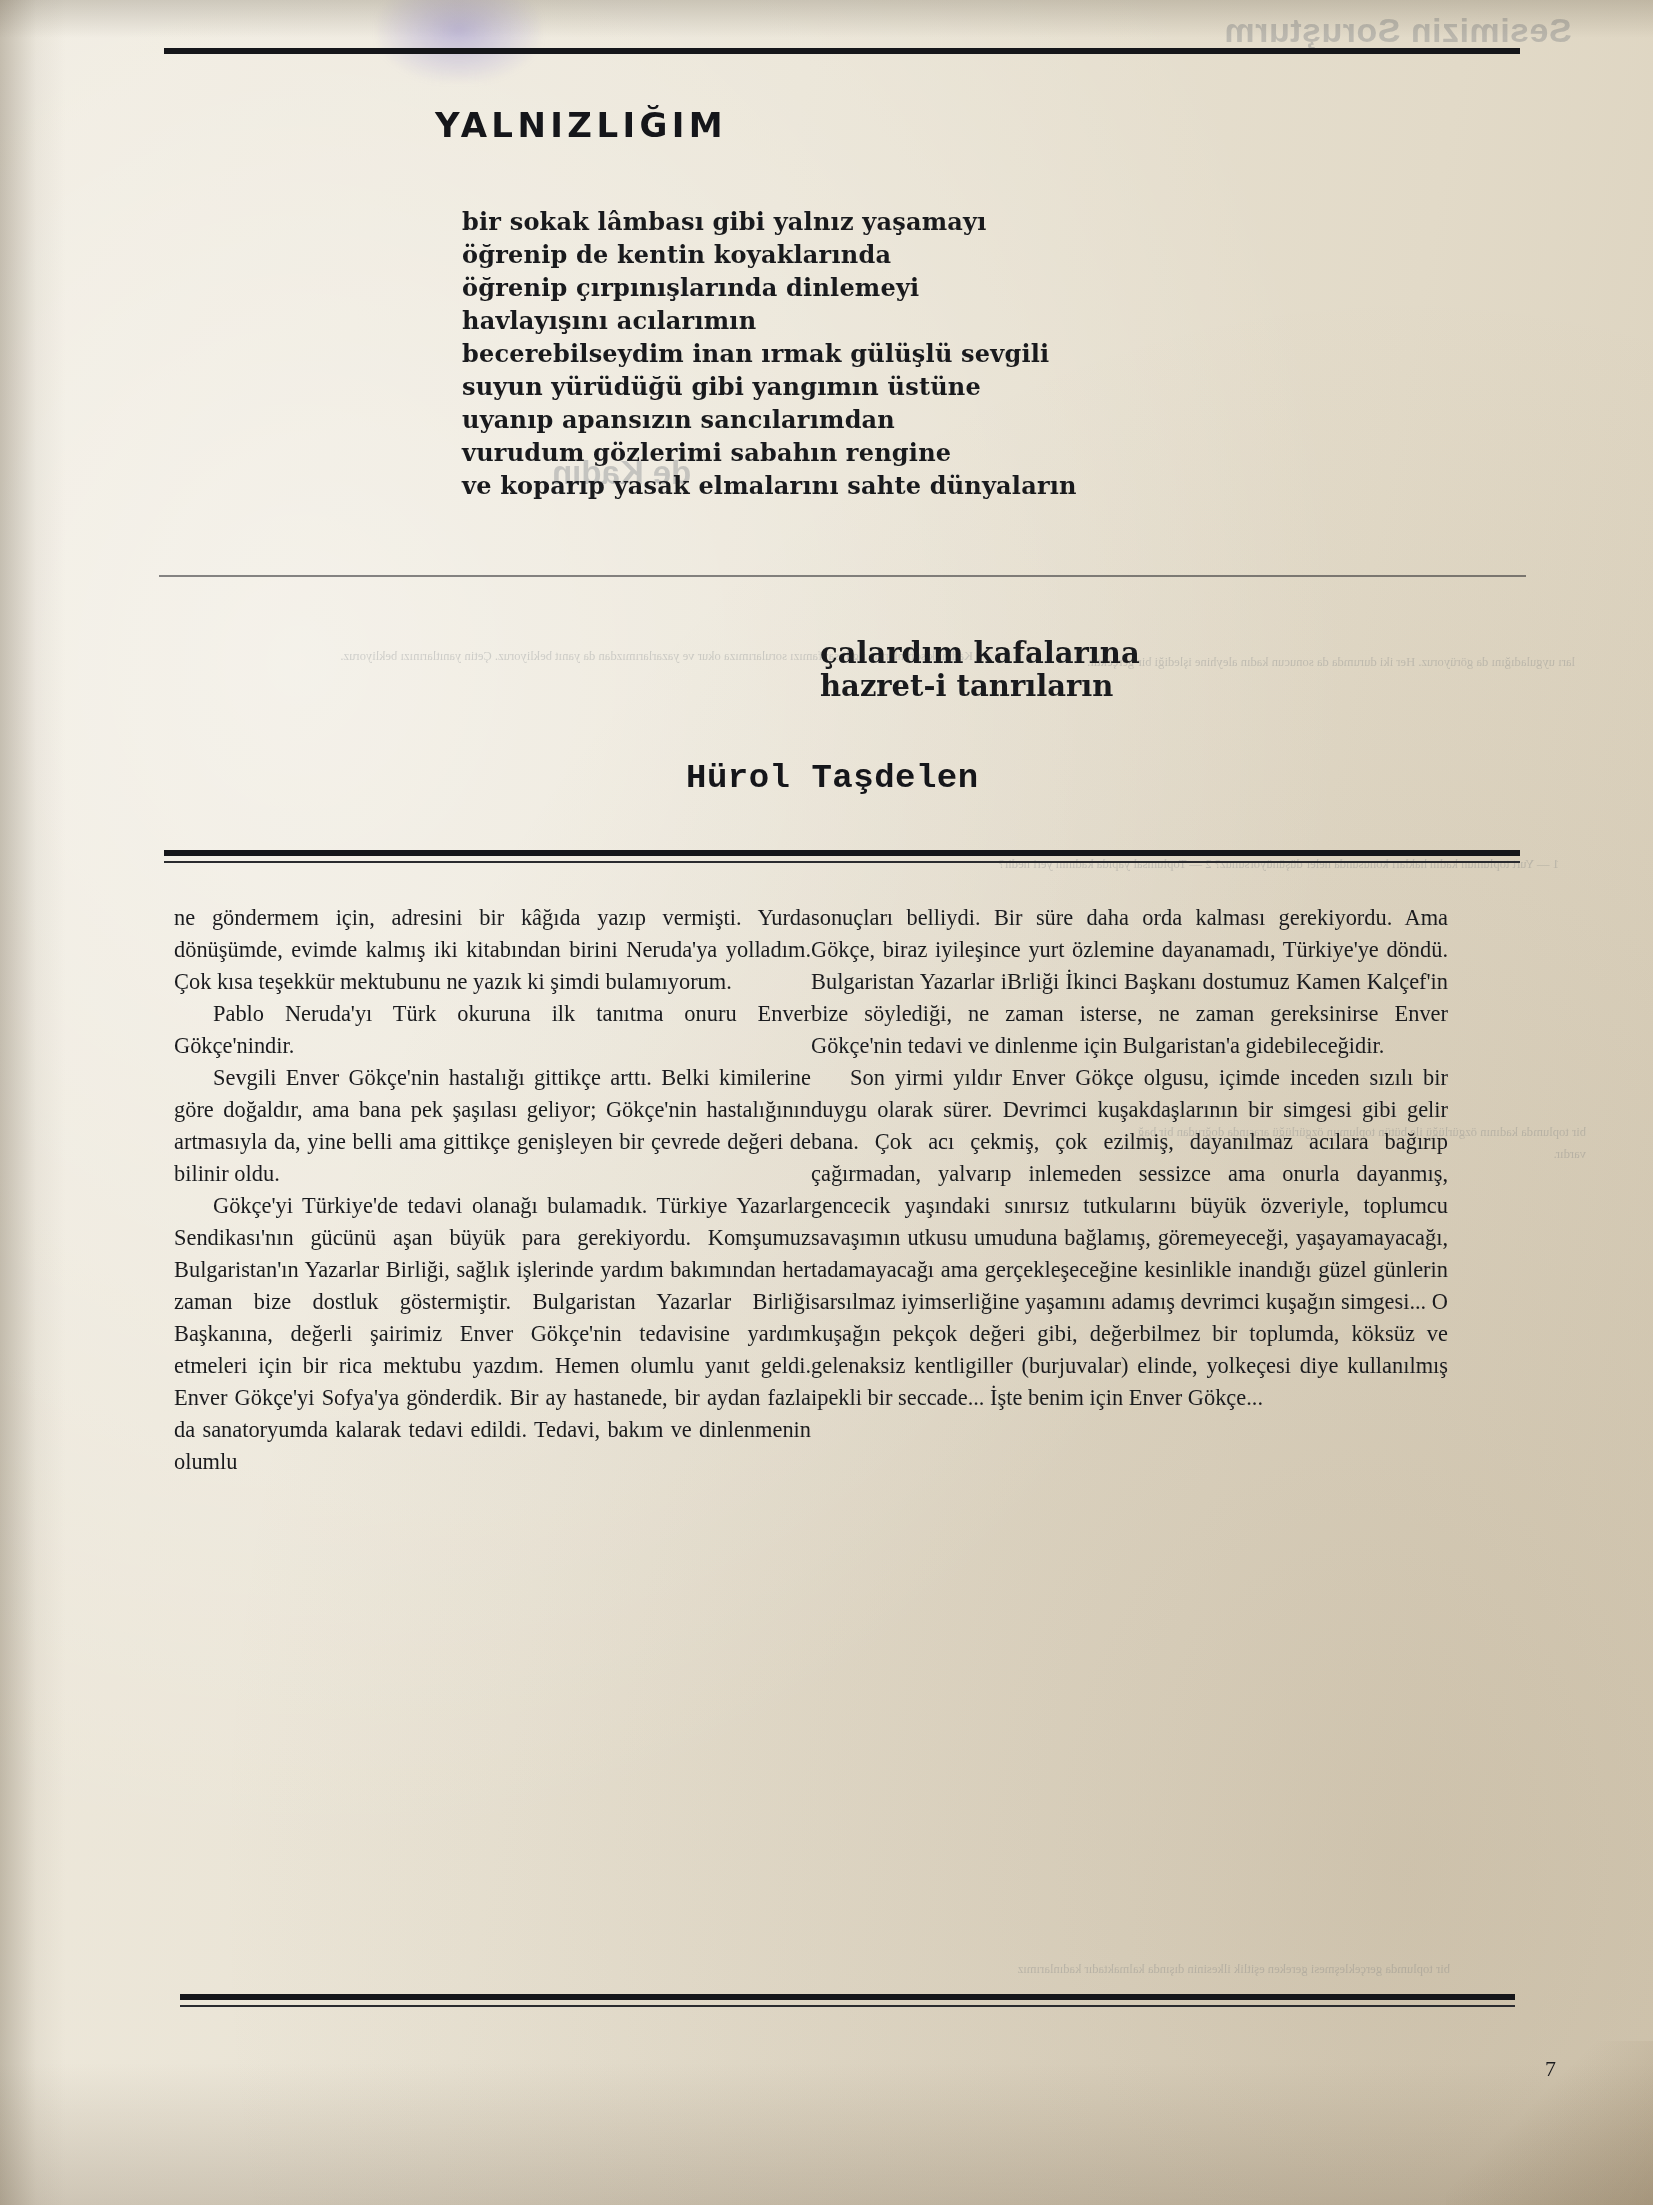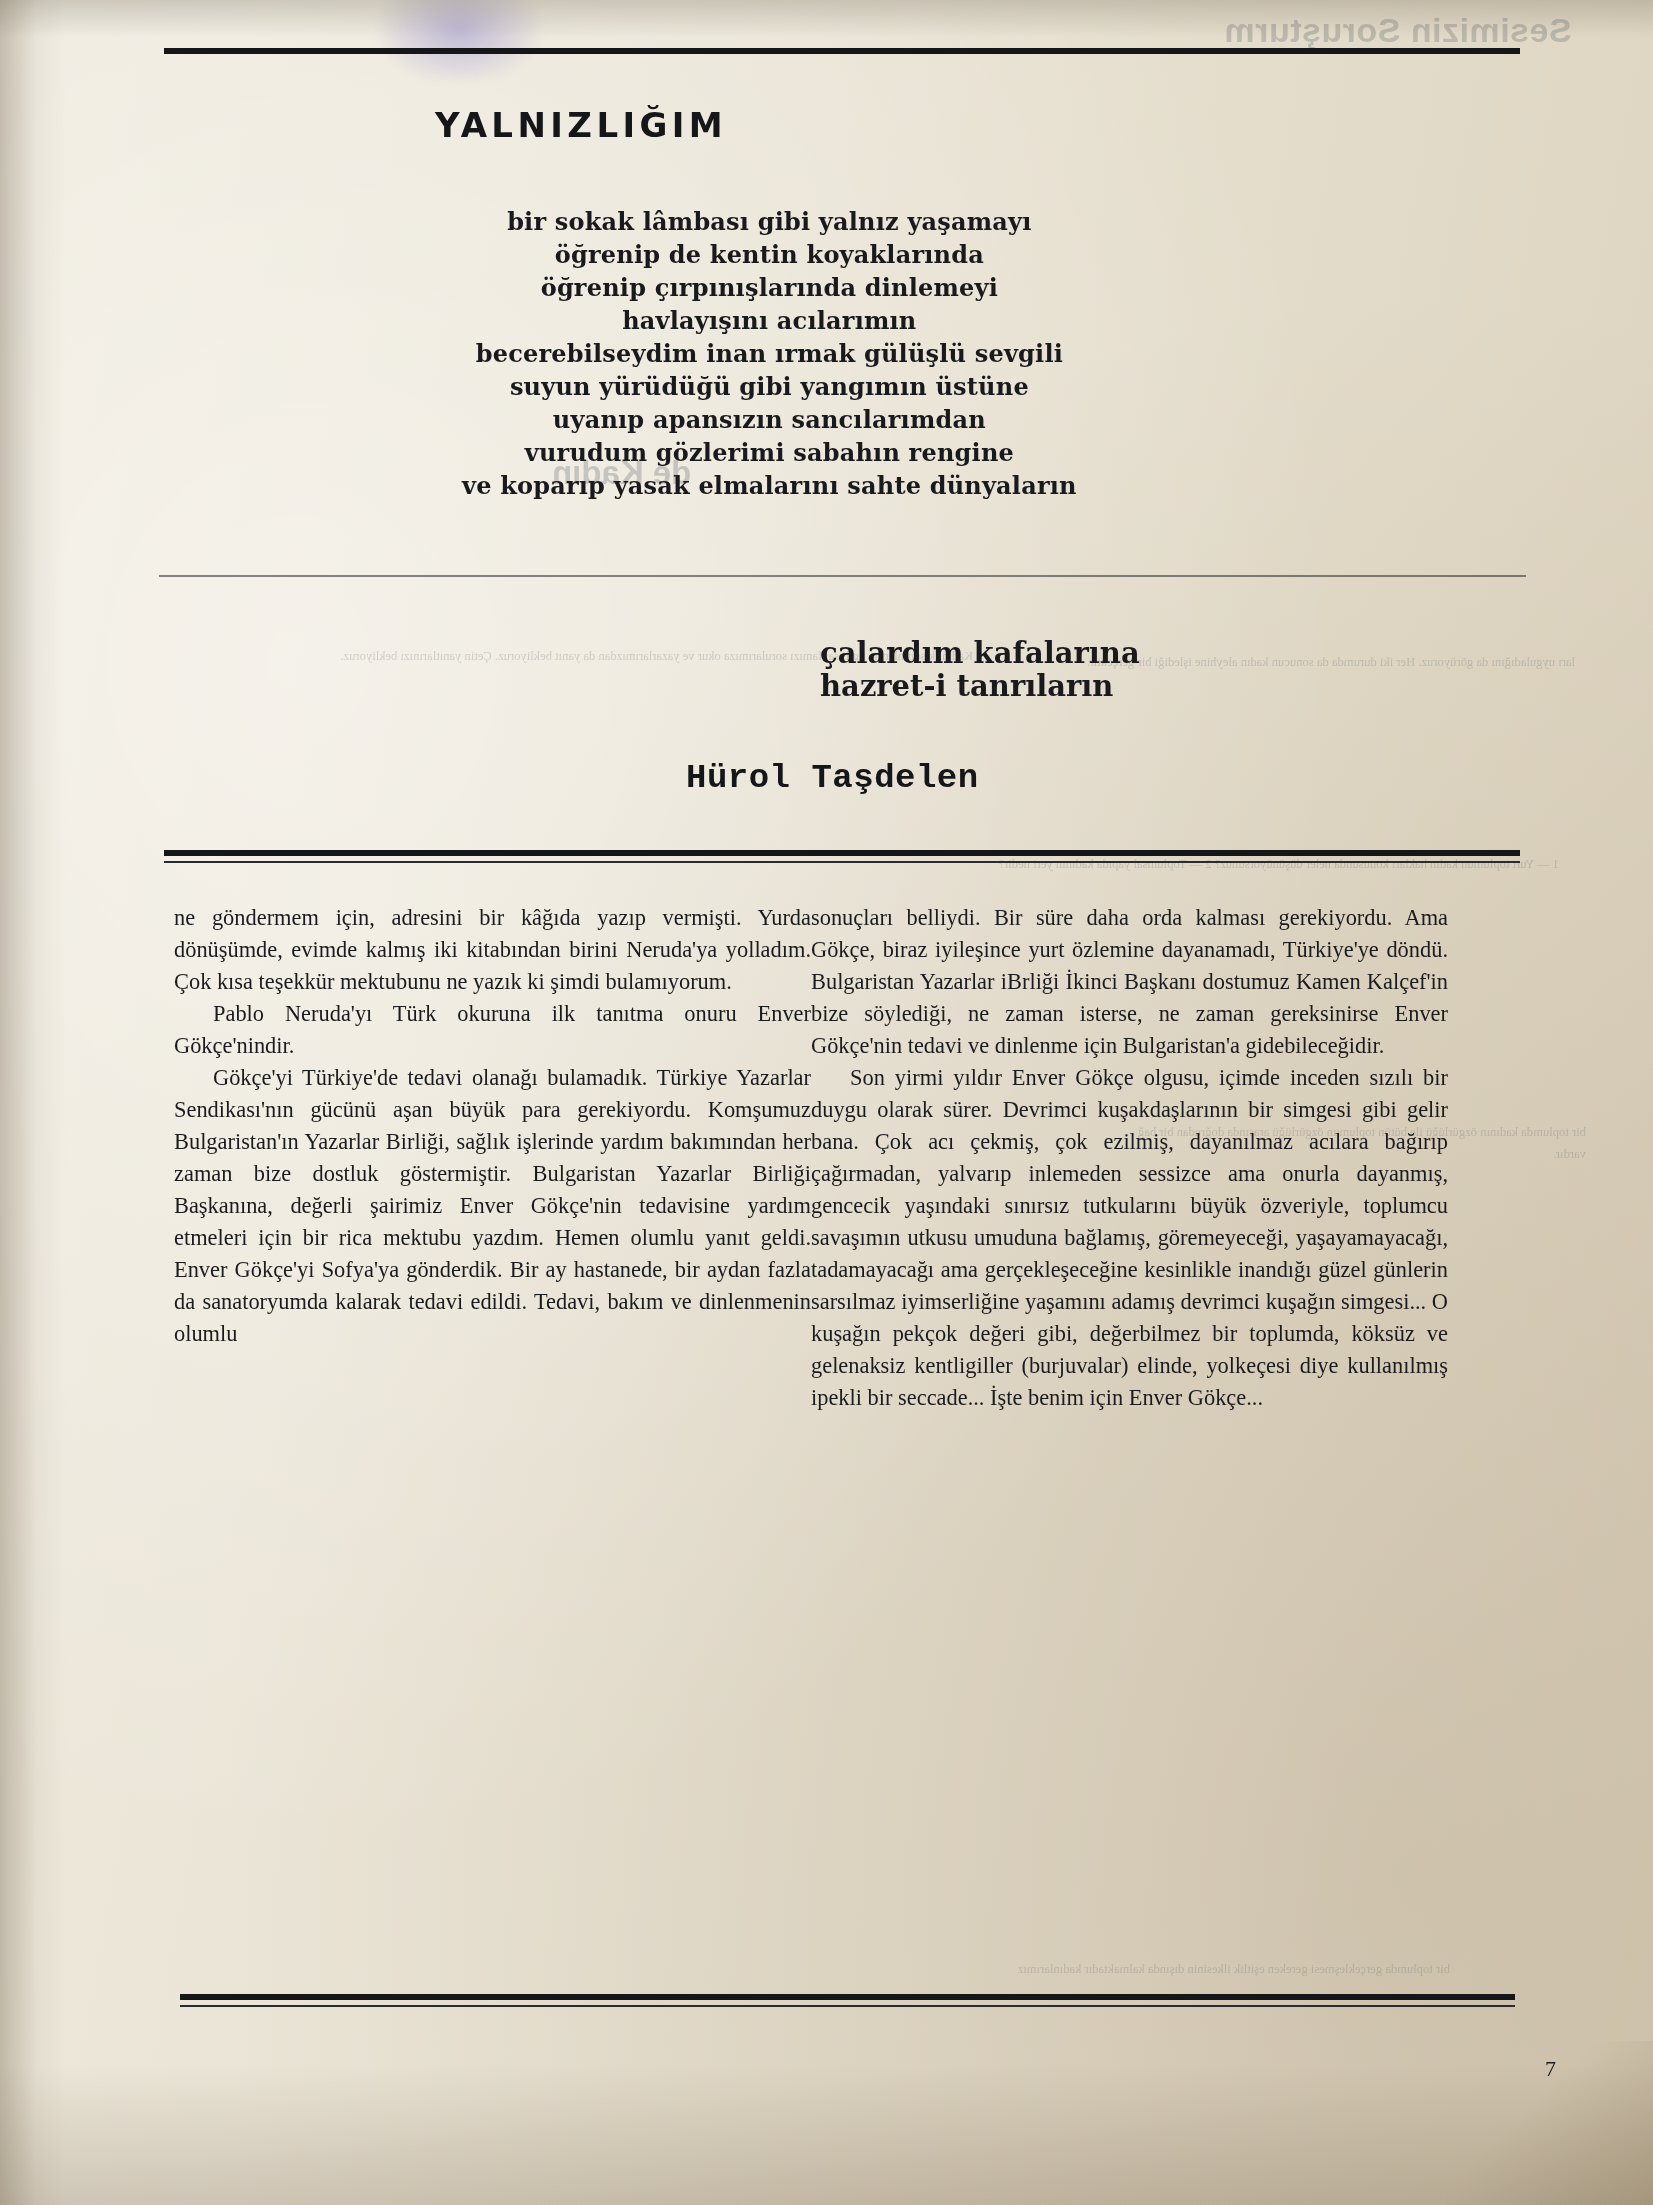--- a/index.html
+++ b/index.html
@@ -167,21 +167,21 @@
     position: absolute;
     left: 462px;
     top: 205px;
     font-family: "DejaVu Serif", serif;
     font-weight: bold;
     font-size: 24px;
     line-height: 33px;
     color: #191a1d;
     letter-spacing: 0.2px;
   }
-  .poem-body .line { white-space: nowrap; text-align: center; }
+  .poem-body .line { white-space: nowrap; }
 
   .poem-coda {
     position: absolute;
     left: 820px;
     top: 637px;
     font-family: "DejaVu Serif", serif;
     font-weight: bold;
     font-size: 29px;
     line-height: 33px;
     color: #191a1d;
@@ -274,20 +274,21 @@
 
     <div class="byline">Hürol Taşdelen</div>
 
     <div class="rule-mid"></div>
     <div class="rule-mid-thin"></div>
 
     <div class="columns">
       <div class="col">
         <p>ne göndermem için, adresini bir kâğıda yazıp vermişti. Yurda dönüşümde, evimde kalmış iki kitabından birini Neruda'ya yolladım. Çok kısa teşekkür mektubunu ne yazık ki şimdi bulamıyorum.</p>
         <p class="indent">Pablo Neruda'yı Türk okuruna ilk tanıtma onuru Enver Gökçe'nindir.</p>
+        <p class="indent">Sevgili Enver Gökçe'nin hastalığı gittikçe arttı. Belki kimilerine göre doğaldır, ama bana pek şaşılası geliyor; Gökçe'nin hastalığının artmasıyla da, yine belli ama gittikçe genişleyen bir çevrede değeri de bilinir oldu.</p>
         <p class="indent">Gökçe'yi Türkiye'de tedavi olanağı bulamadık. Türkiye Yazarlar Sendikası'nın gücünü aşan büyük para gerekiyordu. Komşumuz Bulgaristan'ın Yazarlar Birliği, sağlık işlerinde yardım bakımından her zaman bize dostluk göstermiştir. Bulgaristan Yazarlar Birliği Başkanına, değerli şairimiz Enver Gökçe'nin tedavisine yardım etmeleri için bir rica mektubu yazdım. Hemen olumlu yanıt geldi. Enver Gökçe'yi Sofya'ya gönderdik. Bir ay hastanede, bir aydan fazla da sanatoryumda kalarak tedavi edildi. Tedavi, bakım ve dinlenmenin olumlu</p>
       </div>
       <div class="col">
         <p>sonuçları belliydi. Bir süre daha orda kalması gerekiyordu. Ama Gökçe, biraz iyileşince yurt özlemine dayanamadı, Türkiye'ye döndü. Bulgaristan Yazarlar iBrliği İkinci Başkanı dostumuz Kamen Kalçef'in bize söylediği, ne zaman isterse, ne zaman gereksinirse Enver Gökçe'nin tedavi ve dinlenme için Bulgaristan'a gidebileceğidir.</p>
         <p class="indent">Son yirmi yıldır Enver Gökçe olgusu, içimde inceden sızılı bir duygu olarak sürer. Devrimci kuşakdaşlarının bir simgesi gibi gelir bana. Çok acı çekmiş, çok ezilmiş, dayanılmaz acılara bağırıp çağırmadan, yalvarıp inlemeden sessizce ama onurla dayanmış, gencecik yaşındaki sınırsız tutkularını büyük özveriyle, toplumcu savaşımın utkusu umuduna bağlamış, göremeyeceği, yaşayamayacağı, tadamayacağı ama gerçekleşeceğine kesinlikle inandığı güzel günlerin sarsılmaz iyimserliğine yaşamını adamış devrimci kuşağın simgesi... O kuşağın pekçok değeri gibi, değerbilmez bir toplumda, köksüz ve gelenaksiz kentligiller (burjuvalar) elinde, yolkeçesi diye kullanılmış ipekli bir seccade... İşte benim için Enver Gökçe...</p>
       </div>
     </div>
 
     <div class="rule-bottom"></div>
     <div class="rule-bottom-thin"></div>

